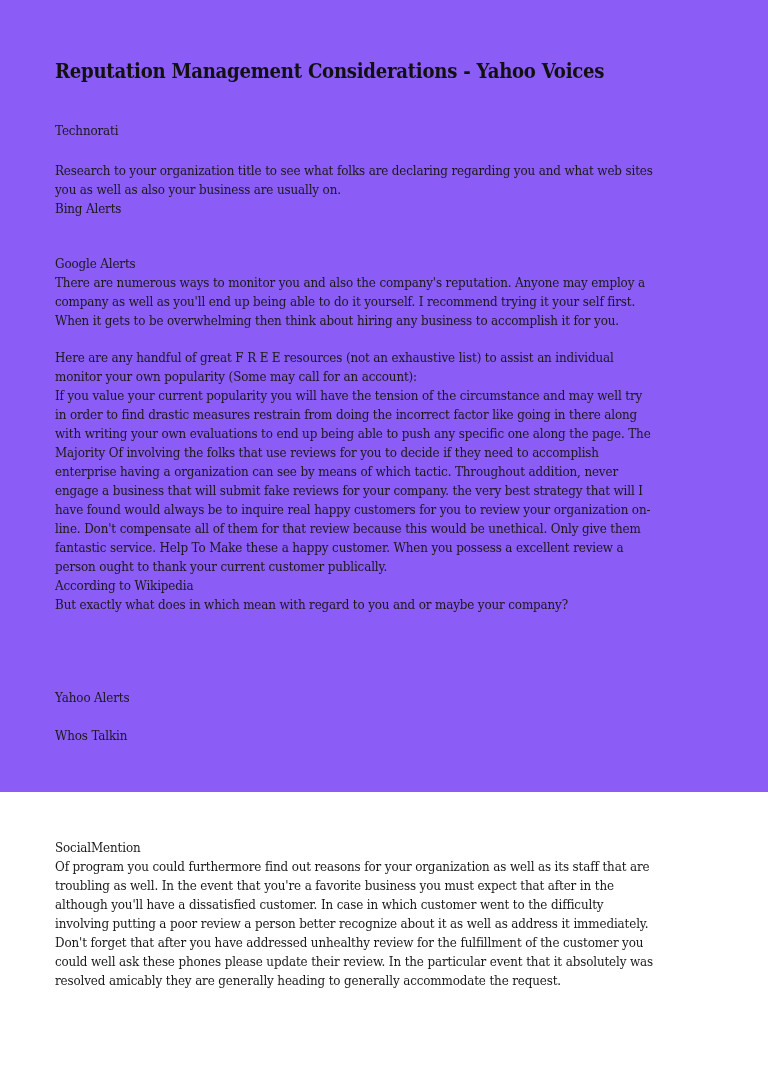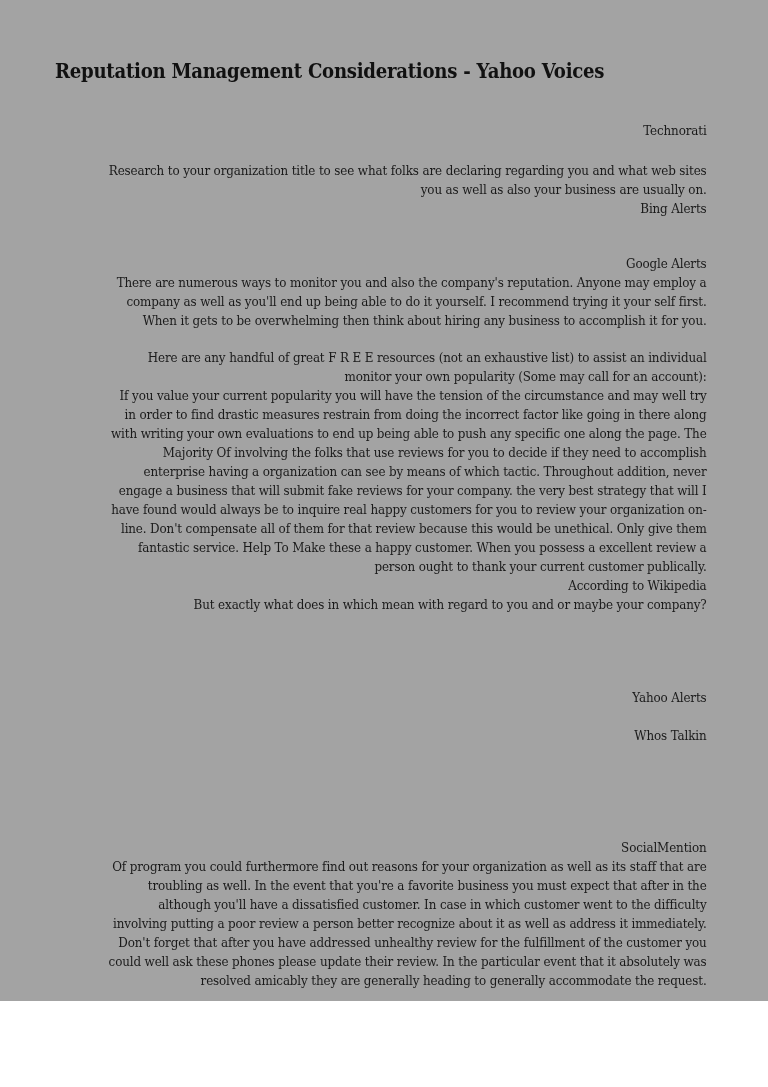--- a/index.html
+++ b/index.html
@@ -1,17 +1,17 @@
 <!DOCTYPE html>
 <html><head>
   <meta charset="utf-8">
   <style>
     html, body { margin: 0; padding: 0; background: #ffffff; }
     body { width: 768px; height: 1087px; position: relative; overflow: hidden; }
-    .page { position: absolute; left: 0; top: 0; width: 768px; height: 1001px; background: #a3a3a3; text-align: right; }
+    .page { position: absolute; left: 0; top: 0; width: 768px; height: 792px; background: #8b5cf6; }
     .title {
       position: absolute; left: 55px; top: 60px; margin: 0;
       font-family: "DejaVu Serif", serif; font-weight: bold; font-size: 19.5px;
       color: #111; letter-spacing: -0.3px; transform: scaleX(0.93); transform-origin: left top;
       white-space: nowrap;
     }
     .block {
       position: absolute; left: 55px; width: 720px; margin: 0;
       font-family: "DejaVu Serif", serif; font-size: 13.2px; line-height: 19px;
       color: #1a1a1a; letter-spacing: -0.15px;

